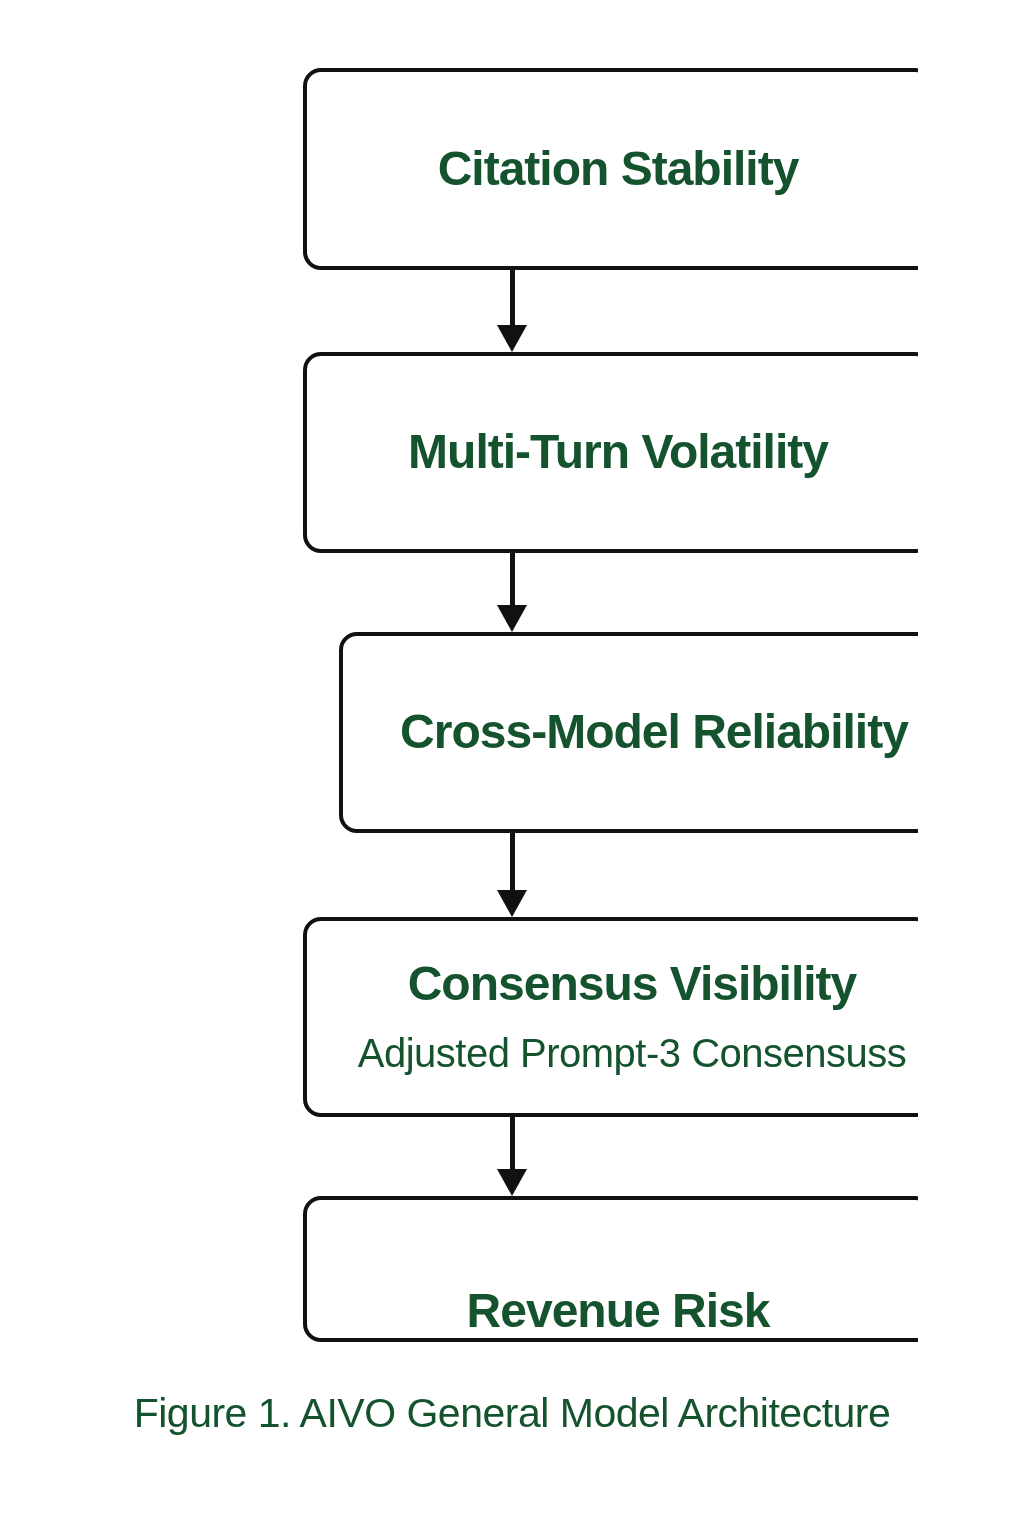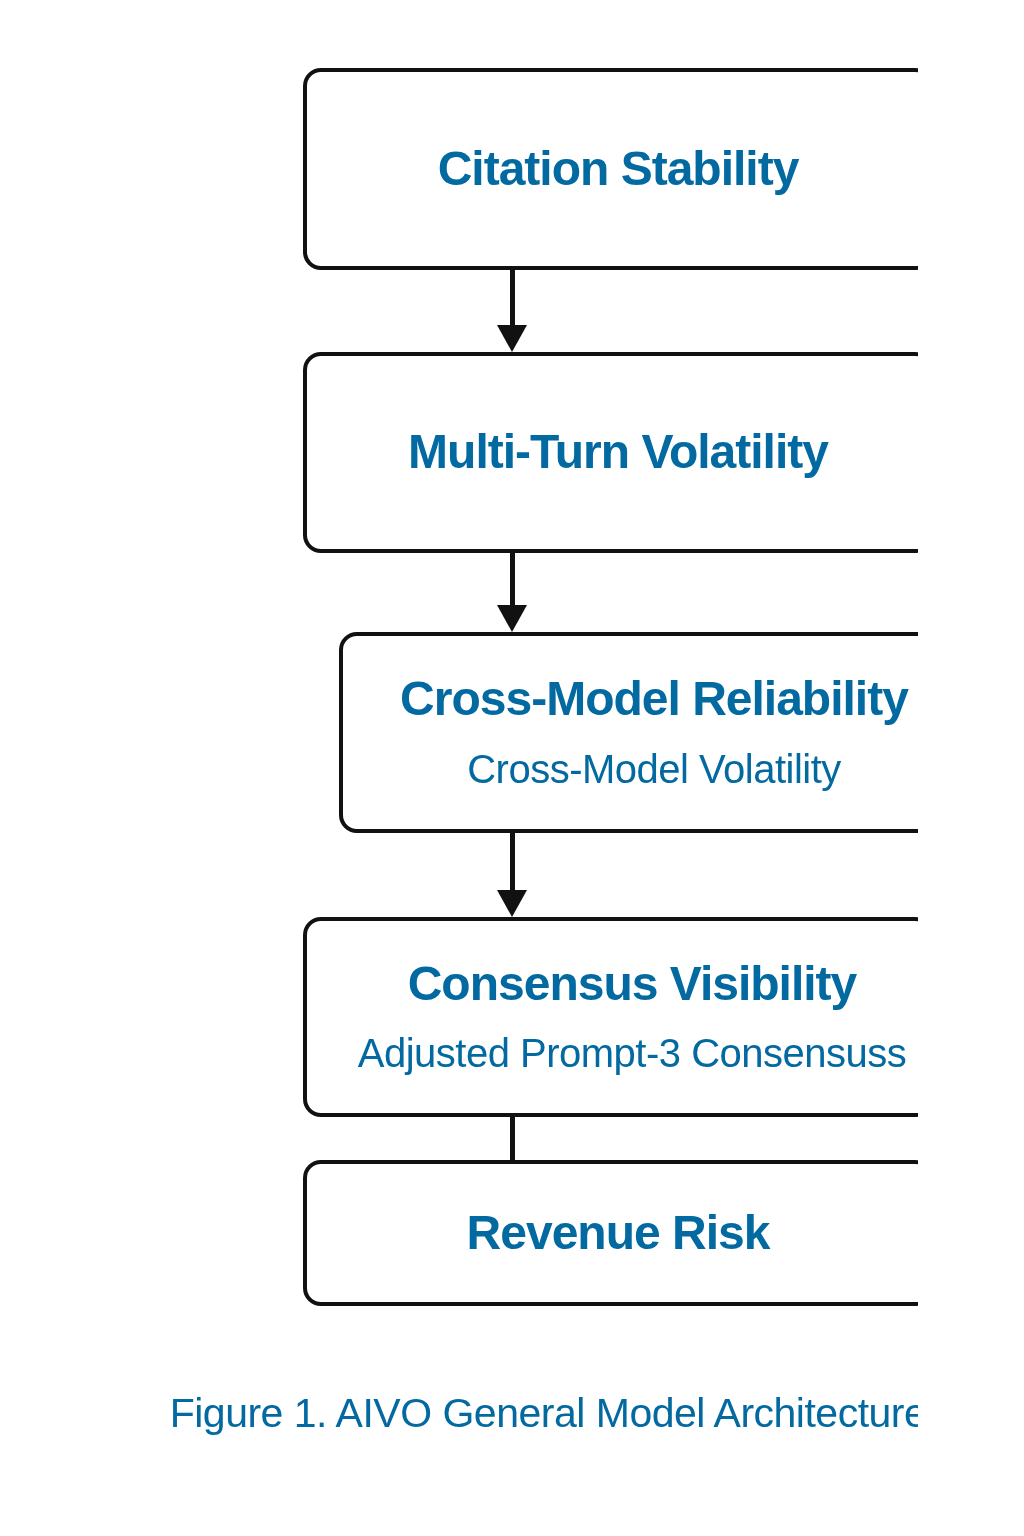--- a/index.html
+++ b/index.html
@@ -7,21 +7,21 @@
     padding: 0;
     background: #ffffff;
   }
   .canvas {
     position: relative;
     width: 812px;
     height: 1536px;
     background: #ffffff;
     margin: 0 auto;
     font-family: "Liberation Sans", sans-serif;
-    color: #0369a1;
+    color: #14532d;
     overflow: hidden;
   }
   .flow-node {
     position: absolute;
     left: 197px;
     width: 630px;
     box-sizing: border-box;
     border: 4px solid #111111;
     border-radius: 18px;
     background: #ffffff;
@@ -43,21 +43,21 @@
     font-size: 40px;
     font-weight: 400;
     letter-spacing: -0.5px;
     line-height: 1.15;
     white-space: nowrap;
   }
   .node-0 { top: 68px;  height: 202px; }
   .node-1 { top: 352px; height: 201px; }
   .node-2 { top: 632px; height: 201px; margin-left: 36px; }
   .node-3 { top: 917px; height: 200px; padding-left: 28px; }
-  .node-4 { top: 1160px; height: 146px; }
+  .node-4 { top: 1196px; height: 146px; justify-content: flex-end; }
 
   .flow-arrow {
     position: absolute;
     left: 0;
     width: 100%;
     display: flex;
     flex-direction: column;
     align-items: center;
   }
   .arrow-shaft {
@@ -80,21 +80,20 @@
   .figure-caption {
     position: absolute;
     top: 1390px;
     left: 0;
     width: 100%;
     text-align: center;
     font-size: 41px;
     font-weight: 400;
     letter-spacing: -0.5px;
     white-space: nowrap;
-    margin-left: 36px;
   }
 </style>
 </head>
 <body>
 
 <div class="canvas">
 
   <div class="flow-node node-0">
     <div class="node-title">Citation Stability</div>
   </div>
@@ -108,21 +107,20 @@
     <div class="node-title">Multi-Turn Volatility</div>
   </div>
 
   <div class="flow-arrow arrow-1">
     <div class="arrow-shaft"></div>
     <div class="arrow-head"></div>
   </div>
 
   <div class="flow-node node-2">
     <div class="node-title">Cross-Model Reliability</div>
-    <div class="node-subtitle">Cross-Model Volatility</div>
   </div>
 
   <div class="flow-arrow arrow-2">
     <div class="arrow-shaft"></div>
     <div class="arrow-head"></div>
   </div>
 
   <div class="flow-node node-3">
     <div class="node-title">Consensus Visibility</div>
     <div class="node-subtitle">Adjusted Prompt-3 Consensuss</div>

